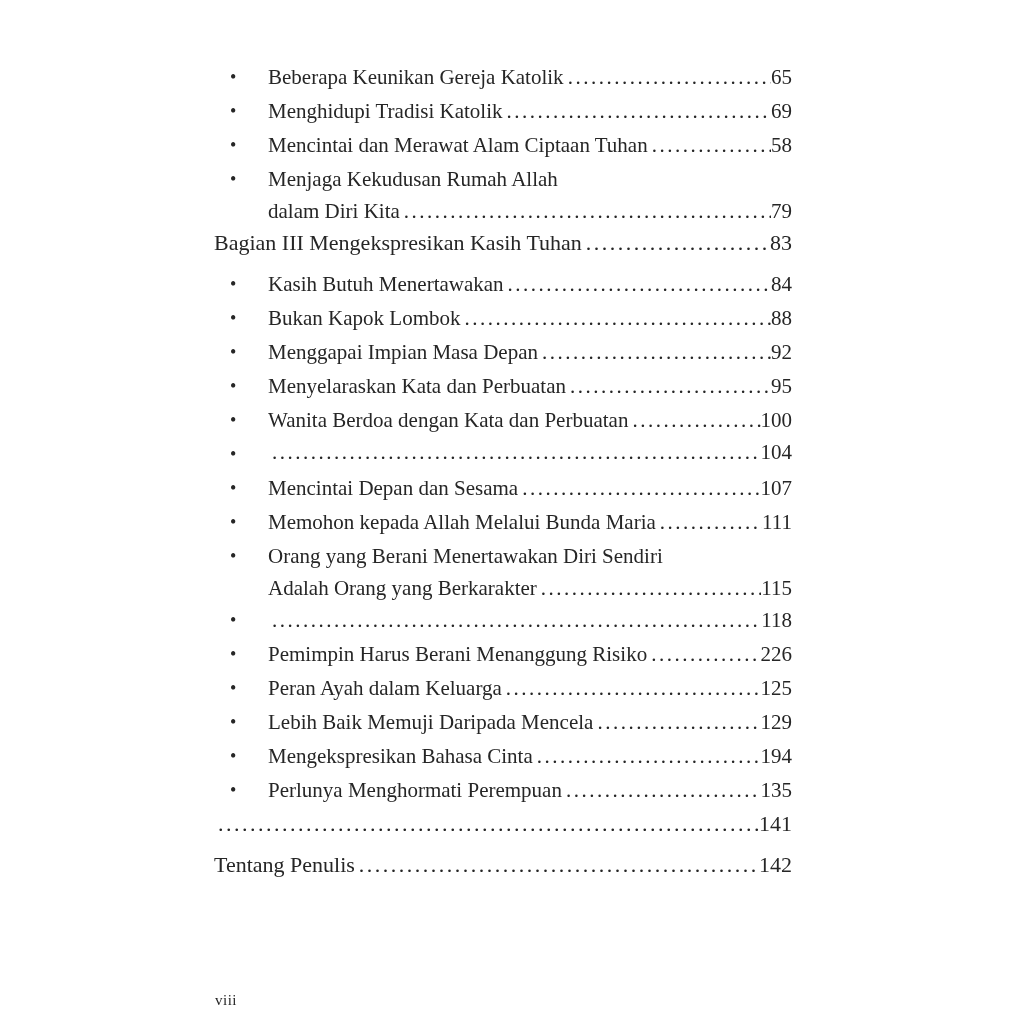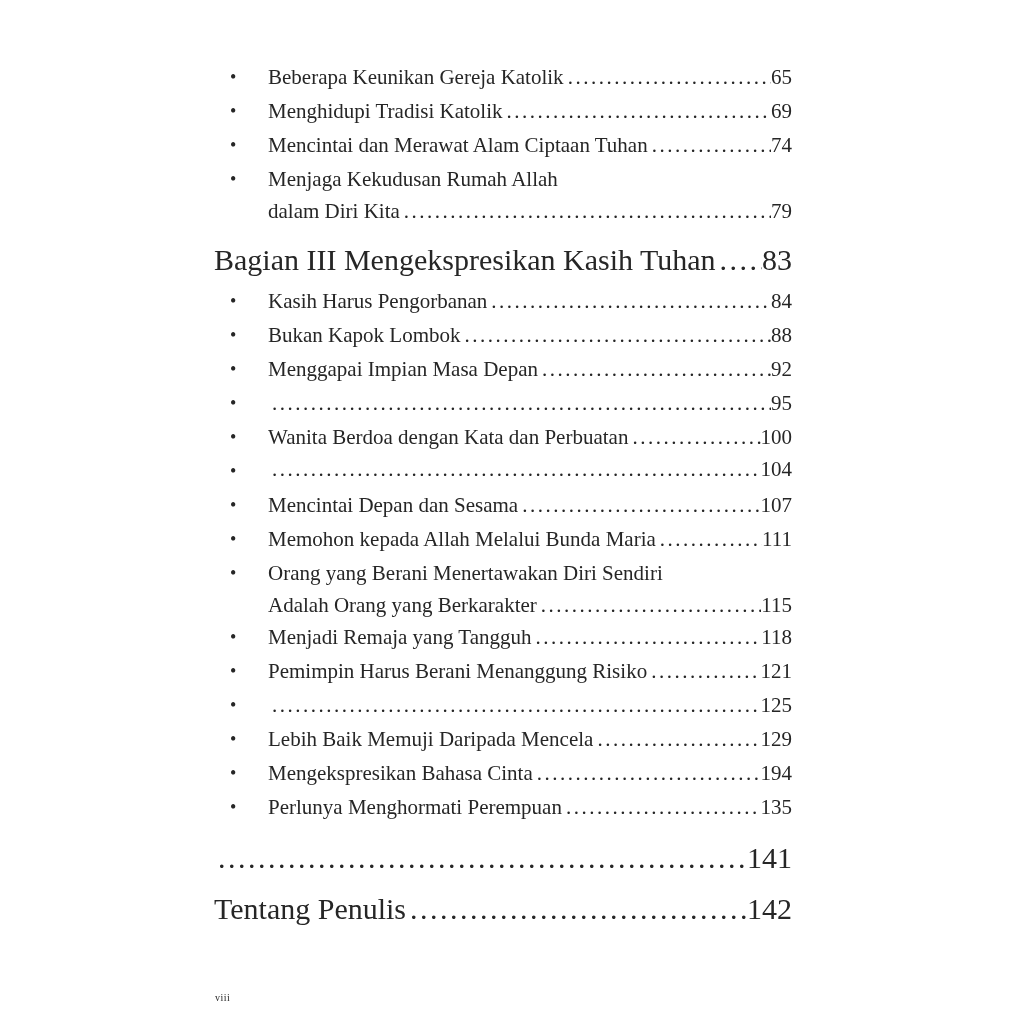--- a/index.html
+++ b/index.html
@@ -26,22 +26,22 @@
     top: 60px;
     width: 578px;
   }
   .entry {
     font-size: 21px;
   }
   .entry.item {
     display: flex;
   }
   .entry.section {
-    font-size: 30px;
-    margin-top: 17px;
+    font-size: 22px;
+    margin-top: 0;
     margin-bottom: 7px;
   }
   .bullet {
     flex: none;
     width: 54px;
     box-sizing: border-box;
     padding-left: 16px;
     font-size: 18px;
     line-height: 34px;
   }
@@ -71,21 +71,21 @@
     padding-right: 3px;
   }
   .page-num {
     flex: none;
     text-align: right;
   }
   .footer-folio {
     position: absolute;
     left: 215px;
     top: 992px;
-    font-size: 10px;
+    font-size: 15px;
     letter-spacing: 0.5px;
   }
 </style>
 </head>
 <body>
 
 <div class="page">
   <div class="toc">
       <div class="entry item">
         <span class="bullet">•</span>
@@ -106,21 +106,21 @@
             <span class="page-num">69</span>
           </div>
         </div>
       </div>
       <div class="entry item">
         <span class="bullet">•</span>
         <div class="body">
           <div class="line">
             <span class="title">Mencintai dan Merawat Alam Ciptaan Tuhan</span>
             <span class="dots">........................................................................................................................................................................................................</span>
-            <span class="page-num">74</span>
+            <span class="page-num">58</span>
           </div>
         </div>
       </div>
       <div class="entry item">
         <span class="bullet">•</span>
         <div class="body">
           <div class="line">
             <span class="title">Menjaga Kekudusan Rumah Allah</span>
           </div>
           <div class="line wrapped">
@@ -136,21 +136,21 @@
             <span class="title">Bagian III Mengekspresikan Kasih Tuhan</span>
             <span class="dots">........................................................................................................................................................................................................</span>
             <span class="page-num">83</span>
           </div>
         </div>
       </div>
       <div class="entry item">
         <span class="bullet">•</span>
         <div class="body">
           <div class="line">
-            <span class="title">Kasih Harus Pengorbanan</span>
+            <span class="title">Kasih Butuh Menertawakan</span>
             <span class="dots">........................................................................................................................................................................................................</span>
             <span class="page-num">84</span>
           </div>
         </div>
       </div>
       <div class="entry item">
         <span class="bullet">•</span>
         <div class="body">
           <div class="line">
             <span class="title">Bukan Kapok Lombok</span>
@@ -166,20 +166,21 @@
             <span class="title">Menggapai Impian Masa Depan</span>
             <span class="dots">........................................................................................................................................................................................................</span>
             <span class="page-num">92</span>
           </div>
         </div>
       </div>
       <div class="entry item">
         <span class="bullet">•</span>
         <div class="body">
           <div class="line">
+            <span class="title">Menyelaraskan Kata dan Perbuatan</span>
             <span class="dots">........................................................................................................................................................................................................</span>
             <span class="page-num">95</span>
           </div>
         </div>
       </div>
       <div class="entry item">
         <span class="bullet">•</span>
         <div class="body">
           <div class="line">
             <span class="title">Wanita Berdoa dengan Kata dan Perbuatan</span>
@@ -227,40 +228,40 @@
             <span class="title">Adalah Orang yang Berkarakter</span>
             <span class="dots">........................................................................................................................................................................................................</span>
             <span class="page-num">115</span>
           </div>
         </div>
       </div>
       <div class="entry item">
         <span class="bullet">•</span>
         <div class="body">
           <div class="line">
-            <span class="title">Menjadi Remaja yang Tangguh</span>
             <span class="dots">........................................................................................................................................................................................................</span>
             <span class="page-num">118</span>
           </div>
         </div>
       </div>
       <div class="entry item">
         <span class="bullet">•</span>
         <div class="body">
           <div class="line">
             <span class="title">Pemimpin Harus Berani Menanggung Risiko</span>
             <span class="dots">........................................................................................................................................................................................................</span>
-            <span class="page-num">121</span>
-          </div>
-        </div>
-      </div>
-      <div class="entry item">
-        <span class="bullet">•</span>
-        <div class="body">
-          <div class="line">
+            <span class="page-num">226</span>
+          </div>
+        </div>
+      </div>
+      <div class="entry item">
+        <span class="bullet">•</span>
+        <div class="body">
+          <div class="line">
+            <span class="title">Peran Ayah dalam Keluarga</span>
             <span class="dots">........................................................................................................................................................................................................</span>
             <span class="page-num">125</span>
           </div>
         </div>
       </div>
       <div class="entry item">
         <span class="bullet">•</span>
         <div class="body">
           <div class="line">
             <span class="title">Lebih Baik Memuji Daripada Mencela</span>

